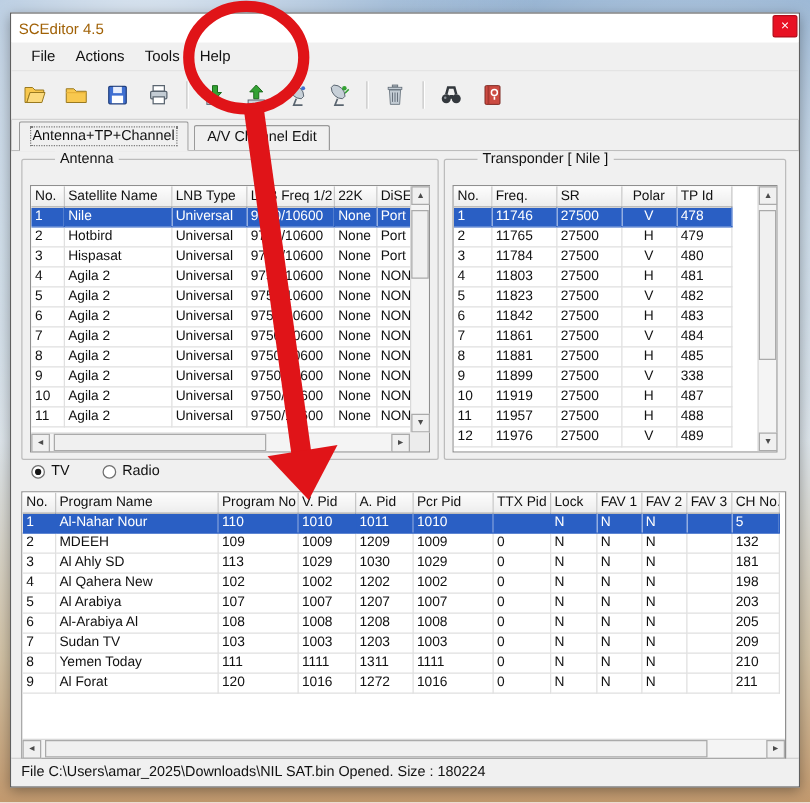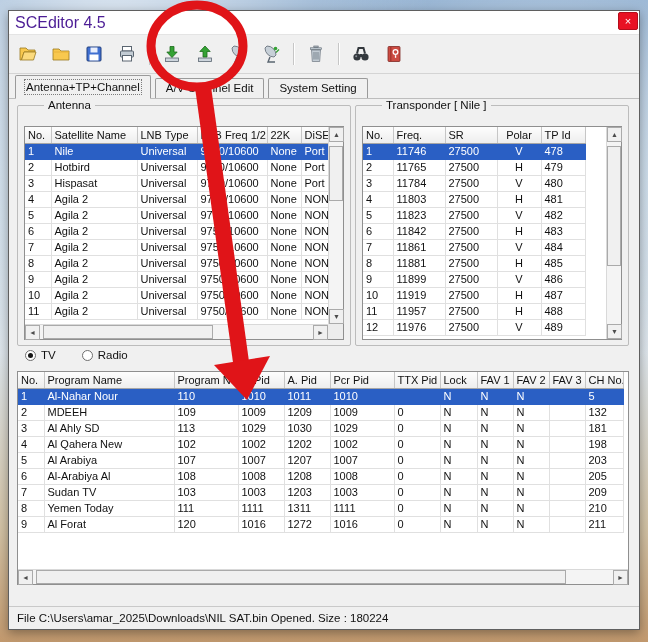--- a/index.html
+++ b/index.html
@@ -7,21 +7,21 @@
   .desktop{position:absolute;inset:0;width:648px;height:642px;
     background:
       radial-gradient(ellipse at 18% 8%, rgba(255,255,255,.75), transparent 42%),
       radial-gradient(ellipse at 85% 20%, rgba(255,255,255,.5), transparent 35%),
       linear-gradient(180deg,#86a8cc 0%,#b7cde0 28%,#dde5eb 55%,#d2c2a5 82%,#c2996e 100%);}
   .window{position:absolute;left:8px;top:10px;width:632px;height:620px;background:#f0f0f0;
     border:1px solid #5f5f5f;box-shadow:0 3px 10px rgba(0,0,0,.35);box-sizing:border-box;
     display:flex;flex-direction:column;}
   
   .titlebar{height:23px;flex:0 0 auto;background:#ffffff;display:flex;align-items:center;position:relative;padding-left:6px;}
-  .title{font-size:16px;color:#4c1d95;text-align:center;}
+  .title{font-size:12px;color:#a16207;text-align:center;}
   .close-btn{position:absolute;top:1px;right:1px;width:20px;height:18px;background:#e81123;color:#fff;
     border:1px solid #b30d1b;border-radius:2px;font-size:11px;line-height:16px;text-align:center;padding:0;}
   
   .menubar{height:22px;flex:0 0 auto;display:flex;align-items:center;padding-left:8px;font-size:12px;color:#111;background:#f0f0f0;}
   .menu-item{padding:3px 8px;}
   
   .toolbar{height:34px;flex:0 0 auto;display:flex;align-items:center;padding:2px 6px;gap:7px;
     border-top:1px solid #e4e4e4;border-bottom:1px solid #d4d4d4;background:#f0f0f0;}
   .tool-btn{width:26px;height:26px;display:flex;align-items:center;justify-content:center;background:none;border:0;padding:0;}
   .tool-sep{width:1px;height:22px;background:#c6c6c6;box-shadow:1px 0 0 #fff;margin:0 2px;flex:0 0 auto;}
@@ -78,20 +78,26 @@
 <body>
 
 <div class="desktop">
   <div class="window">
 
     <div class="titlebar">
       <span class="title">SCEditor 4.5</span>
       <button class="close-btn">×</button>
     </div>
 
+    <div class="menubar">
+      <span class="menu-item">File</span>
+      <span class="menu-item">Actions</span>
+      <span class="menu-item">Tools</span>
+      <span class="menu-item">Help</span>
+    </div>
 
     <div class="toolbar">
       <button class="tool-btn" title="open-file">
           <svg width="20" height="20" viewBox="0 0 20 20">
             <path d="M2 4h6l2 2h7v2H6L3.5 16H2z" fill="#f8c84e" stroke="#9a7a20" stroke-width="0.8"></path>
             <path d="M6 8h12l-2.5 8H3.5z" fill="#fbda7d" stroke="#9a7a20" stroke-width="0.8"></path>
           </svg>
         </button>
       <button class="tool-btn" title="new-file">
           <svg width="20" height="20" viewBox="0 0 20 20">
@@ -166,21 +172,20 @@
             <rect x="6" y="2.5" width="1.5" height="15" fill="#a83830"></rect>
             <circle cx="11.5" cy="8" r="2.4" fill="none" stroke="#fff" stroke-width="1.2"></circle>
             <rect x="10.9" y="11.2" width="1.3" height="2.6" fill="#fff"></rect>
           </svg>
         </button>
     </div>
 
     <div class="tabrow">
       <div class="tab active"><span class="tab-label">Antenna+TP+Channel</span></div>
       <div class="tab"><span class="tab-label">A/V Channel Edit</span></div>
-      <div class="tab"><span class="tab-label">System Setting</span></div>
     </div>
 
     <div class="content">
 
       <div class="group group-antenna">
         <span class="group-label">Antenna</span>
         <div class="listview lv-antenna">
           <div class="tablewrap">
             <table class="ant-table">
               <colgroup>
@@ -387,21 +392,21 @@
                     <td>11881</td>
                     <td>27500</td>
                     <td>H</td>
                     <td>485</td>
                   </tr>
                   <tr>
                     <td>9</td>
                     <td>11899</td>
                     <td>27500</td>
                     <td>V</td>
-                    <td>486</td>
+                    <td>338</td>
                   </tr>
                   <tr>
                     <td>10</td>
                     <td>11919</td>
                     <td>27500</td>
                     <td>H</td>
                     <td>487</td>
                   </tr>
                   <tr>
                     <td>11</td>

